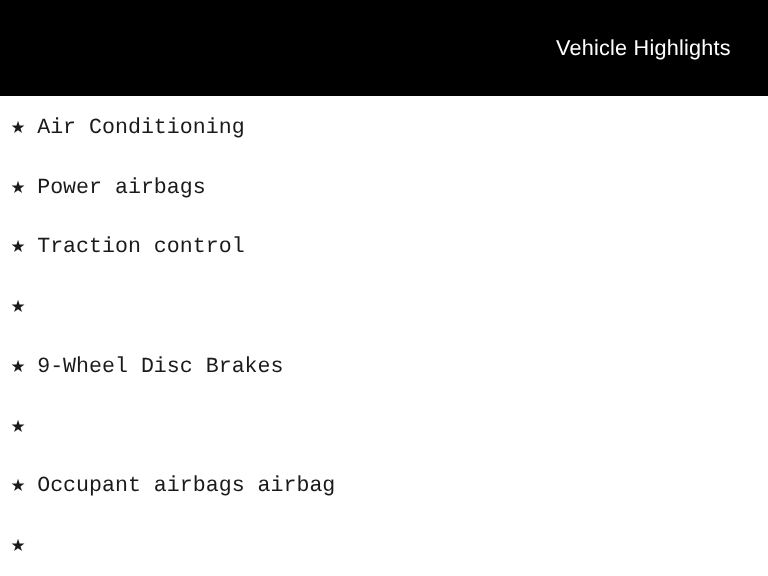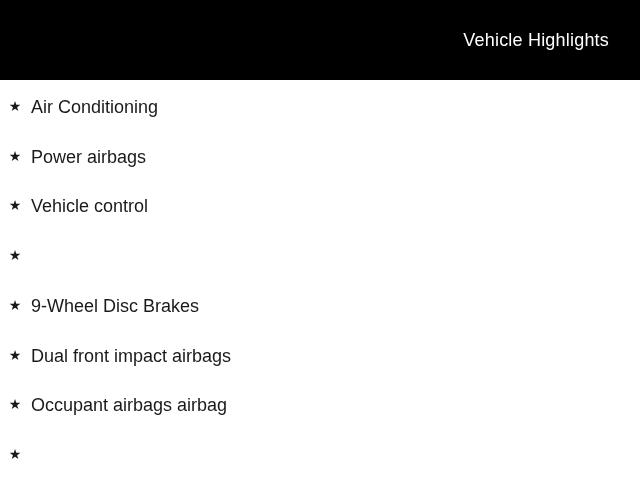--- a/index.html
+++ b/index.html
@@ -62,52 +62,52 @@
     text-align: center;
     margin-right: 9px;
     flex: 0 0 auto;
     transform: translateY(-1px);
   }
   .highlight-label {
     color: var(--item-text, #1a1a1a);
     font-size: 18px;
     line-height: 1;
     white-space: nowrap;
+    font-family: Liberation Mono, monospace;
   }
 </style>
 </head>
 <body>
 
 <div class="slide">
   <div class="header-bar">
     <span class="header-title">Vehicle Highlights</span>
   </div>
   <div class="highlights-list" id="highlights-list">
       <div class="highlight-row">
         <span class="star-icon">★</span>
         <span class="highlight-label">Air Conditioning</span>
       </div>
       <div class="highlight-row">
         <span class="star-icon">★</span>
         <span class="highlight-label">Power airbags</span>
       </div>
       <div class="highlight-row">
         <span class="star-icon">★</span>
-        <span class="highlight-label">Vehicle control</span>
+        <span class="highlight-label">Traction control</span>
       </div>
       <div class="highlight-row">
         <span class="star-icon">★</span>
       </div>
       <div class="highlight-row">
         <span class="star-icon">★</span>
         <span class="highlight-label">9-Wheel Disc Brakes</span>
       </div>
       <div class="highlight-row">
         <span class="star-icon">★</span>
-        <span class="highlight-label">Dual front impact airbags</span>
       </div>
       <div class="highlight-row">
         <span class="star-icon">★</span>
         <span class="highlight-label">Occupant airbags airbag</span>
       </div>
       <div class="highlight-row">
         <span class="star-icon">★</span>
       </div>
     </div>
 </div>

